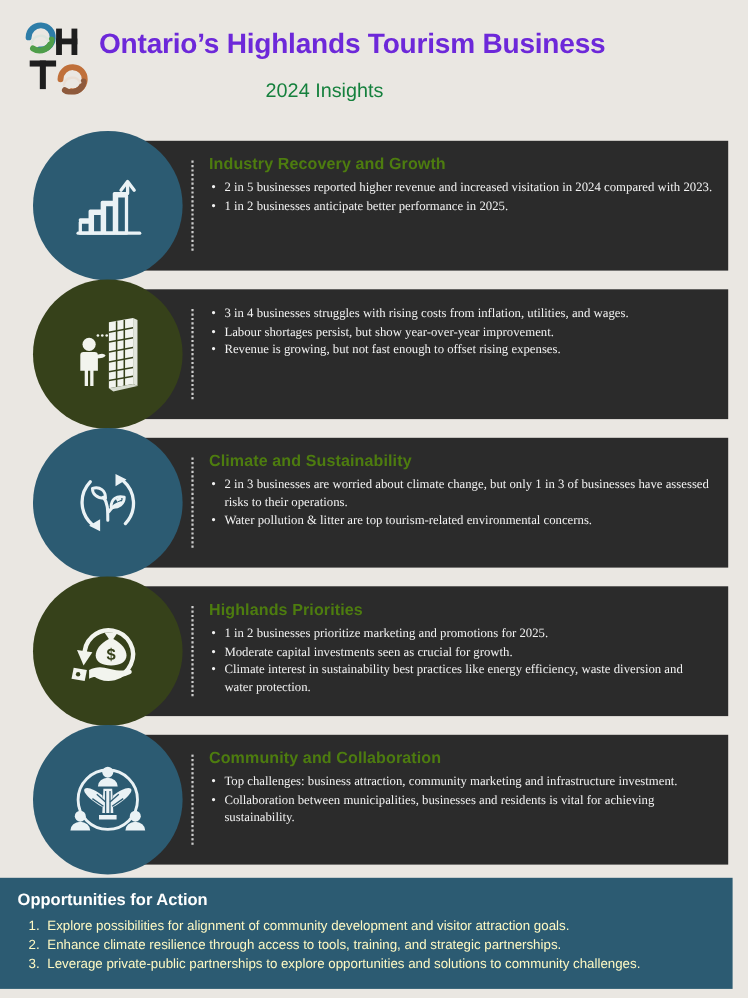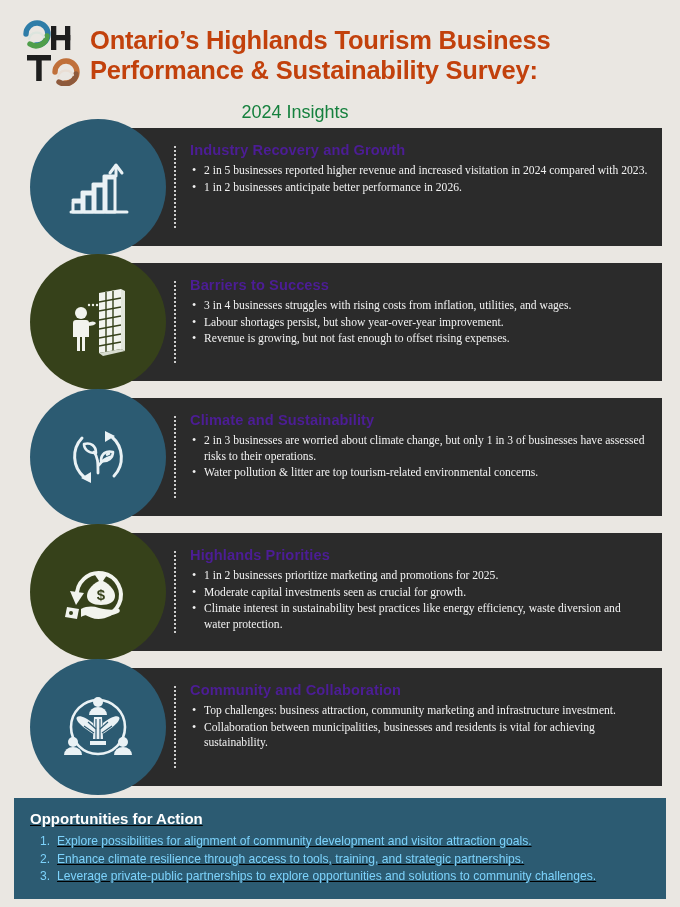--- a/index.html
+++ b/index.html
@@ -34,21 +34,21 @@
 
   .title-block {
     flex: 1;
     padding-left: 10px;
     padding-top: 12px;
   }
 
   .title-line {
     font-size: 25.5px;
     font-weight: bold;
-    color: #c2410c;
+    color: #6d28d9;
     line-height: 1.17;
     letter-spacing: -0.2px;
   }
 
   .subtitle {
     font-size: 18px;
     color: #15803d;
     text-align: center;
     margin-top: 16px;
     padding-right: 160px;
@@ -108,21 +108,21 @@
     position: absolute;
     left: 172px;
     right: 14px;
     top: 14px;
     z-index: 4;
   }
 
   .sec-title {
     font-size: 14.6px;
     font-weight: bold;
-    color: #4c1d95;
+    color: #4d7c0f;
     margin-bottom: 5px;
     letter-spacing: 0.1px;
   }
 
   .bullets { list-style: none; }
 
   .bullets li {
     position: relative;
     color: #F2F2F2;
     font-size: 11.6px;
@@ -137,41 +137,40 @@
     position: absolute;
     left: 2px;
     top: -1px;
     font-size: 12px;
     color: #F2F2F2;
   }
 
   
   .footer {
     position: absolute;
-    left: 14px;
+    left: 0;
     right: 14px;
     bottom: 8px;
     background: #2C5B72;
     padding: 12px 24px 14px 16px;
-    text-decoration: underline;
   }
 
   .footer-title {
     font-size: 15px;
     font-weight: bold;
     color: #FFFFFF;
     margin-bottom: 6px;
   }
 
   .footer-list { list-style: none; counter-reset: opp; }
 
   .footer-list li {
     counter-increment: opp;
     position: relative;
-    color: #7dd3fc;
+    color: #fef9c3;
     font-size: 12.1px;
     line-height: 1.42;
     padding-left: 27px;
   }
 
   .footer-list li::before {
     content: counter(opp) ".";
     position: absolute;
     left: 10px;
     top: 0;
@@ -205,21 +204,20 @@
       <g>
         <path d="M33 52 A11 11 0 1 1 43 63" fill="none" stroke="#C0703A" stroke-width="5.4" stroke-linecap="round"></path>
         <path d="M54 54 A11 11 0 0 1 37 62" fill="none" stroke="#8E5A3C" stroke-width="5.4" stroke-linecap="round"></path>
         <path d="M36 57 A8 8 0 0 1 51 55" fill="none" stroke="#E9DED4" stroke-width="2.2" stroke-linecap="round"></path>
       </g>
     </svg>
   </div>
 
   <div class="title-block">
     <div class="title-line">Ontario’s Highlands Tourism Business</div>
-    <div class="title-line">Performance &amp; Sustainability Survey:</div>
     <div class="subtitle">2024 Insights</div>
   </div>
 </div>
 
 <div class="sections">
 
   <div class="section">
     <div class="bar"></div>
     <div class="circle teal">
       <svg width="74" height="74" viewBox="0 0 74 74">
@@ -232,21 +230,21 @@
           <path d="M12 50 L21 50 L21 42 L32 42 L32 34 L43 34 L43 26 L55 26 L55 18"></path>
           <path d="M49 23 L55 15 L61 23"></path>
         </g>
       </svg>
     </div>
     <div class="divider"></div>
     <div class="content">
       <div class="sec-title">Industry Recovery and Growth</div>
       <ul class="bullets">
         <li>2 in 5 businesses reported higher revenue and increased visitation in 2024 compared with 2023.</li>
-        <li>1 in 2 businesses anticipate better performance in 2026.</li>
+        <li>1 in 2 businesses anticipate better performance in 2025.</li>
       </ul>
     </div>
   </div>
 
   <div class="section">
     <div class="bar"></div>
     <div class="circle olive">
       <svg width="74" height="78" viewBox="0 0 74 78">
 
         <g>
@@ -274,21 +272,20 @@
         <g fill="#F2F4EE">
           <circle cx="28" cy="22" r="1.2"></circle>
             <circle cx="32" cy="22" r="1.2"></circle>
           <circle cx="36" cy="22" r="1.2"></circle>
             <circle cx="40" cy="22" r="1.2"></circle>
         </g>
       </svg>
     </div>
     <div class="divider"></div>
     <div class="content">
-      <div class="sec-title">Barriers to Success</div>
       <ul class="bullets">
         <li>3 in 4 businesses struggles with rising costs from inflation, utilities, and wages.</li>
         <li>Labour shortages persist, but show year-over-year improvement.</li>
         <li>Revenue is growing, but not fast enough to offset rising expenses.</li>
       </ul>
     </div>
   </div>
 
   <div class="section">
     <div class="bar"></div>

